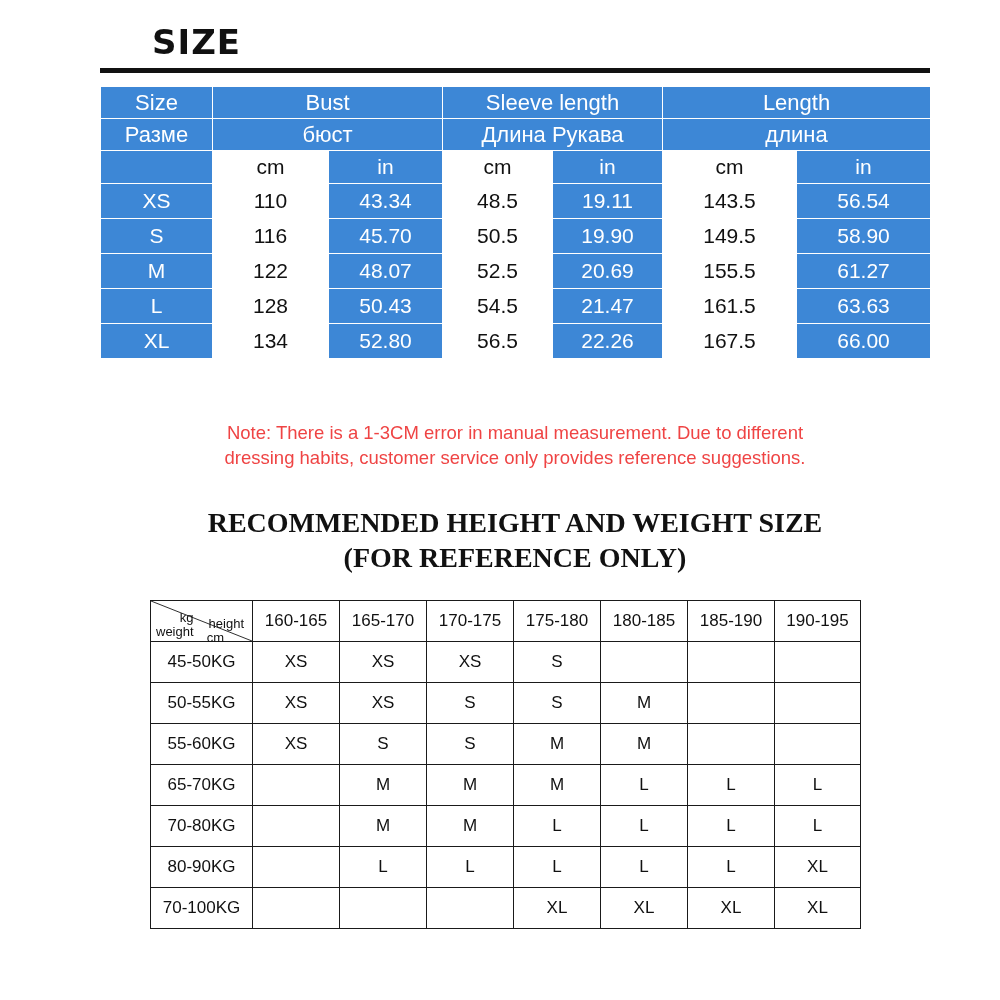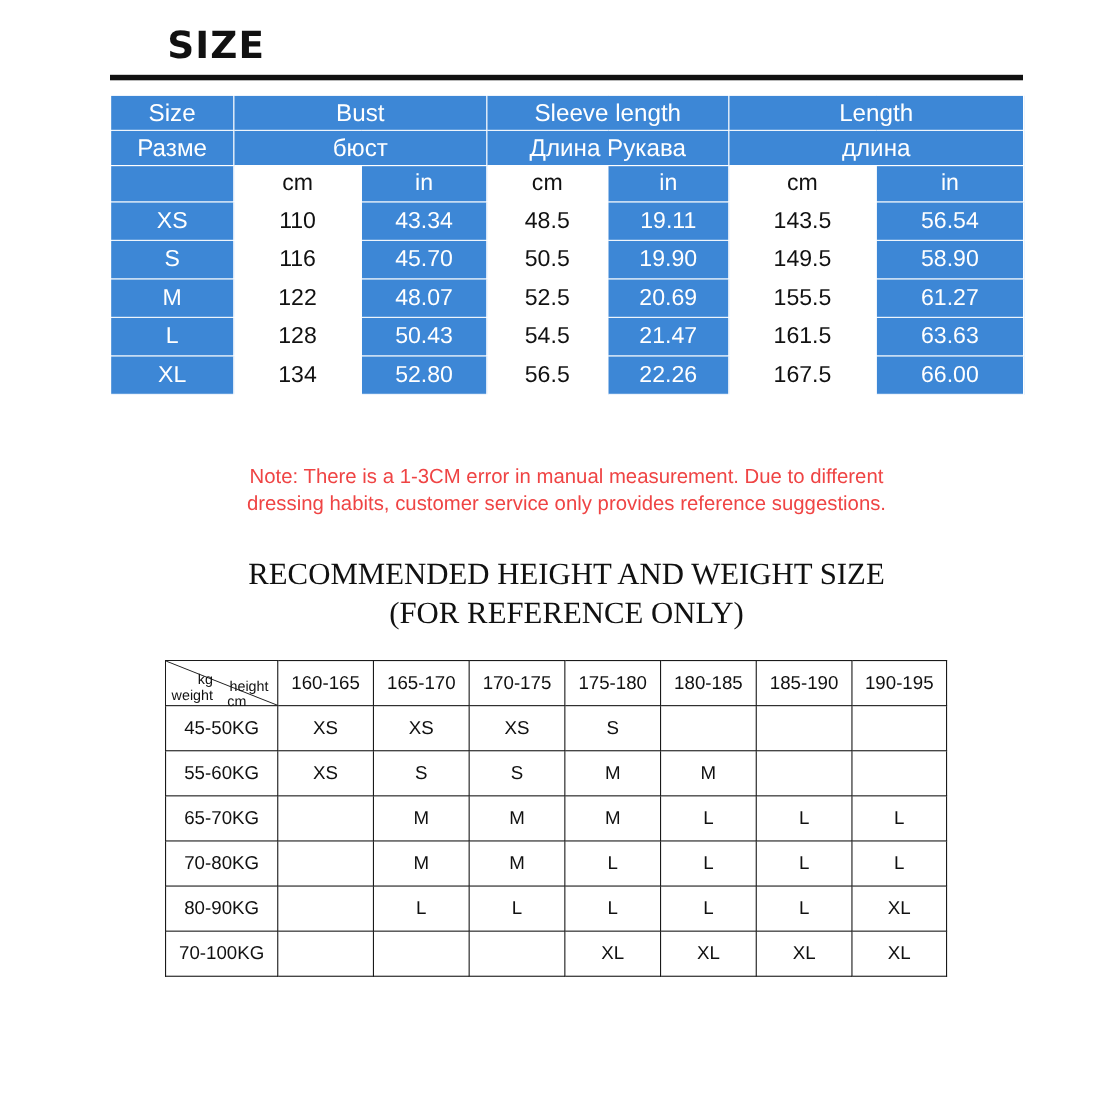--- a/index.html
+++ b/index.html
@@ -93,21 +93,21 @@
   }
 
   
   .rec-heading {
     position: absolute;
     left: 100px;
     top: 505px;
     width: 830px;
     text-align: center;
     font-family: "Liberation Serif", serif;
-    font-weight: normal;
+    font-weight: bold;
     font-size: 28px;
     line-height: 35px;
     color: #111111;
   }
 
   
   .hw-table {
     position: absolute;
     left: 150px;
     top: 600px;
@@ -299,20 +299,30 @@
         <td class="rowlabel">45-50KG</td>
         <td>XS</td>
         <td>XS</td>
         <td>XS</td>
         <td>S</td>
         <td></td>
         <td></td>
         <td></td>
       </tr>
       <tr>
+        <td class="rowlabel">50-55KG</td>
+        <td>XS</td>
+        <td>XS</td>
+        <td>S</td>
+        <td>S</td>
+        <td>M</td>
+        <td></td>
+        <td></td>
+      </tr>
+      <tr>
         <td class="rowlabel">55-60KG</td>
         <td>XS</td>
         <td>S</td>
         <td>S</td>
         <td>M</td>
         <td>M</td>
         <td></td>
         <td></td>
       </tr>
       <tr>

